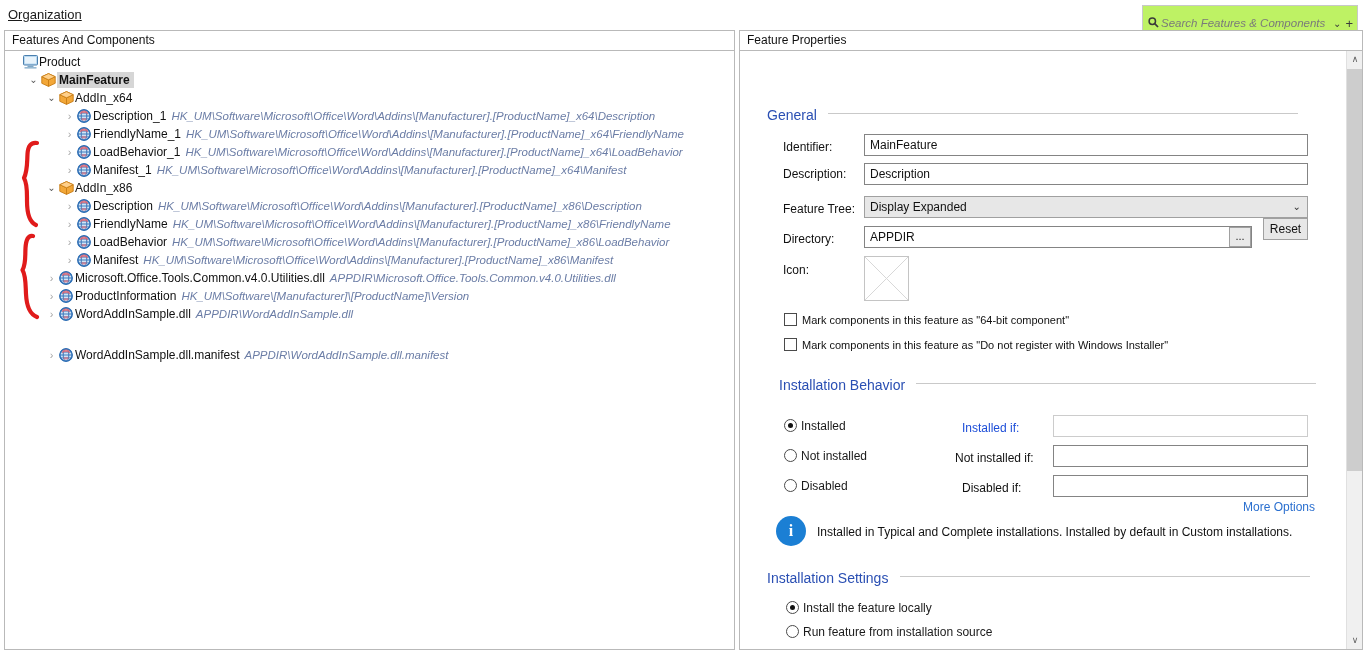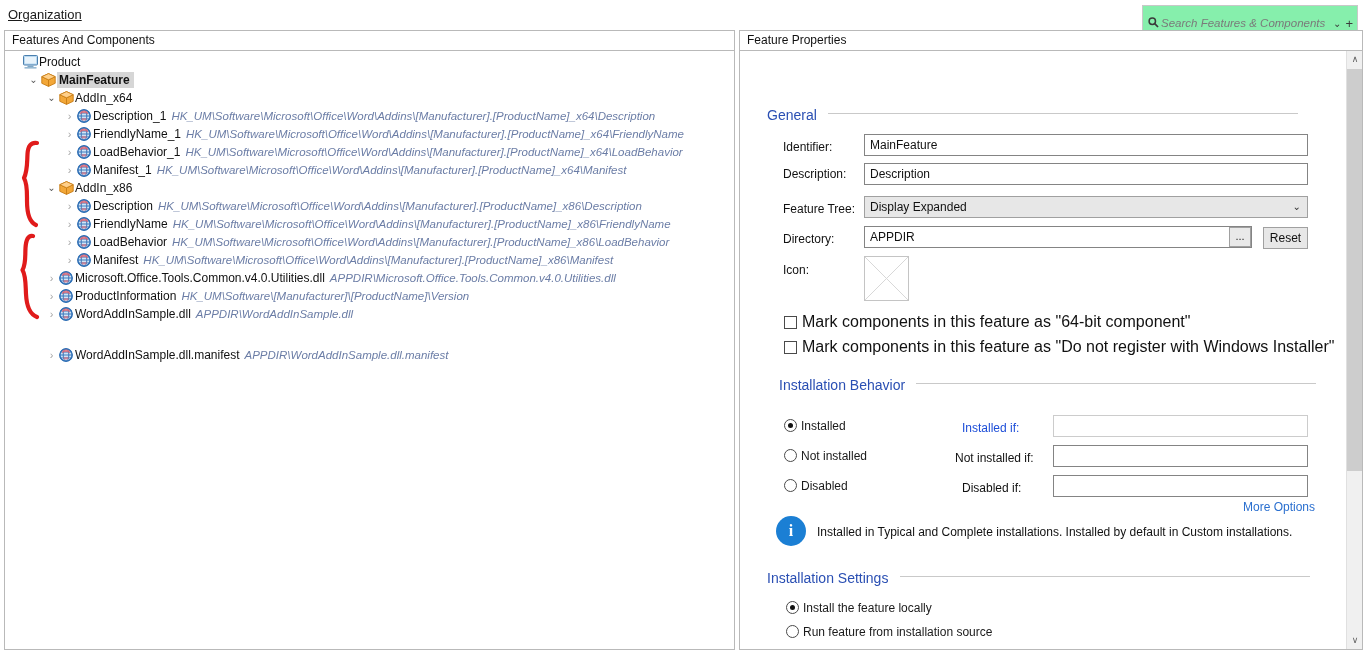--- a/index.html
+++ b/index.html
@@ -18,21 +18,21 @@
   .topbar {
     position: absolute; left:0; top:0; width:1367px; height:29px;
     background:#ffffff;
   }
   .topbar-title {
     position:absolute; left:8px; top:7px;
     font-size:13px; color:#1a1a1a;text-decoration:underline;
   }
   .searchbox {
     position:absolute; right:9px; top:5px; width:216px; height:36px;
-    border:1px solid #c8c8c8; background:#86efac;
+    border:1px solid #c8c8c8; background:#bef264;
     display:flex; align-items:center;
   }
   .searchbox .sicon {
     width:16px; text-align:center; font-size:11px; color:#4a4a4a;
     font-weight:bold; margin-left:2px;
   }
   .searchbox .sph {
     flex:1; font-style:italic; font-size:11.5px; color:#7a7a7a;
     white-space:nowrap; overflow:hidden;
   }
@@ -118,21 +118,21 @@
   }
   .btn {
     position:absolute; border:1px solid #a0a0a0; background:#e7e7e7;
     height:22px; line-height:20px; text-align:center; font-size:12px; color:#111;
   }
   .iconbox {
     position:absolute; width:45px; height:45px; border:1px solid #c4c4c4; background:#fff;
   }
   .iconbox svg { display:block; }
 
-  .cbrow { position:absolute; font-size:16px; white-space:nowrap; }
+  .cbrow { position:absolute; font-size:11px; white-space:nowrap; }
   .cbox {
     display:inline-block; width:13px; height:13px; border:1px solid #4a4a4a;
     background:#fff; vertical-align:-2px; margin-right:5px;
   }
   .cbrow .ctext { color:#111; }
 
   .rdrow { position:absolute; font-size:12px; white-space:nowrap; }
   .radio {
     display:inline-block; width:13px; height:13px; border:1px solid #4a4a4a;
     border-radius:50%; background:#fff; vertical-align:-2px; margin-right:4px; position:relative;
@@ -350,21 +350,21 @@
 
         <div class="flabel" style="left:43px; top:151px;">Feature Tree:</div>
         <div class="fselect" style="left:124px; top:145px; width:444px;">
           <span>Display Expanded</span>
           <span class="cv">⌄</span>
         </div>
 
         <div class="flabel" style="left:43px; top:181px;">Directory:</div>
         <div class="finput" style="left:124px; top:175px; width:388px;">APPDIR</div>
         <div class="dots-btn" style="left:489px; top:176px;">...</div>
-        <div class="btn" style="left:523px; top:176px; width:45px;">Reset</div>
+        <div class="btn" style="left:523px; top:167px; width:45px;">Reset</div>
 
         <div class="flabel" style="left:43px; top:212px;">Icon:</div>
         <div class="iconbox" style="left:124px; top:205px;">
           <svg width="43" height="43" viewBox="0 0 43 43">
             <line x1="0" y1="0" x2="43" y2="43" stroke="#d8d8d8" stroke-width="1"></line>
             <line x1="43" y1="0" x2="0" y2="43" stroke="#d8d8d8" stroke-width="1"></line>
           </svg>
         </div>
 
         <div class="cbrow" style="left:44px; top:262px;">

